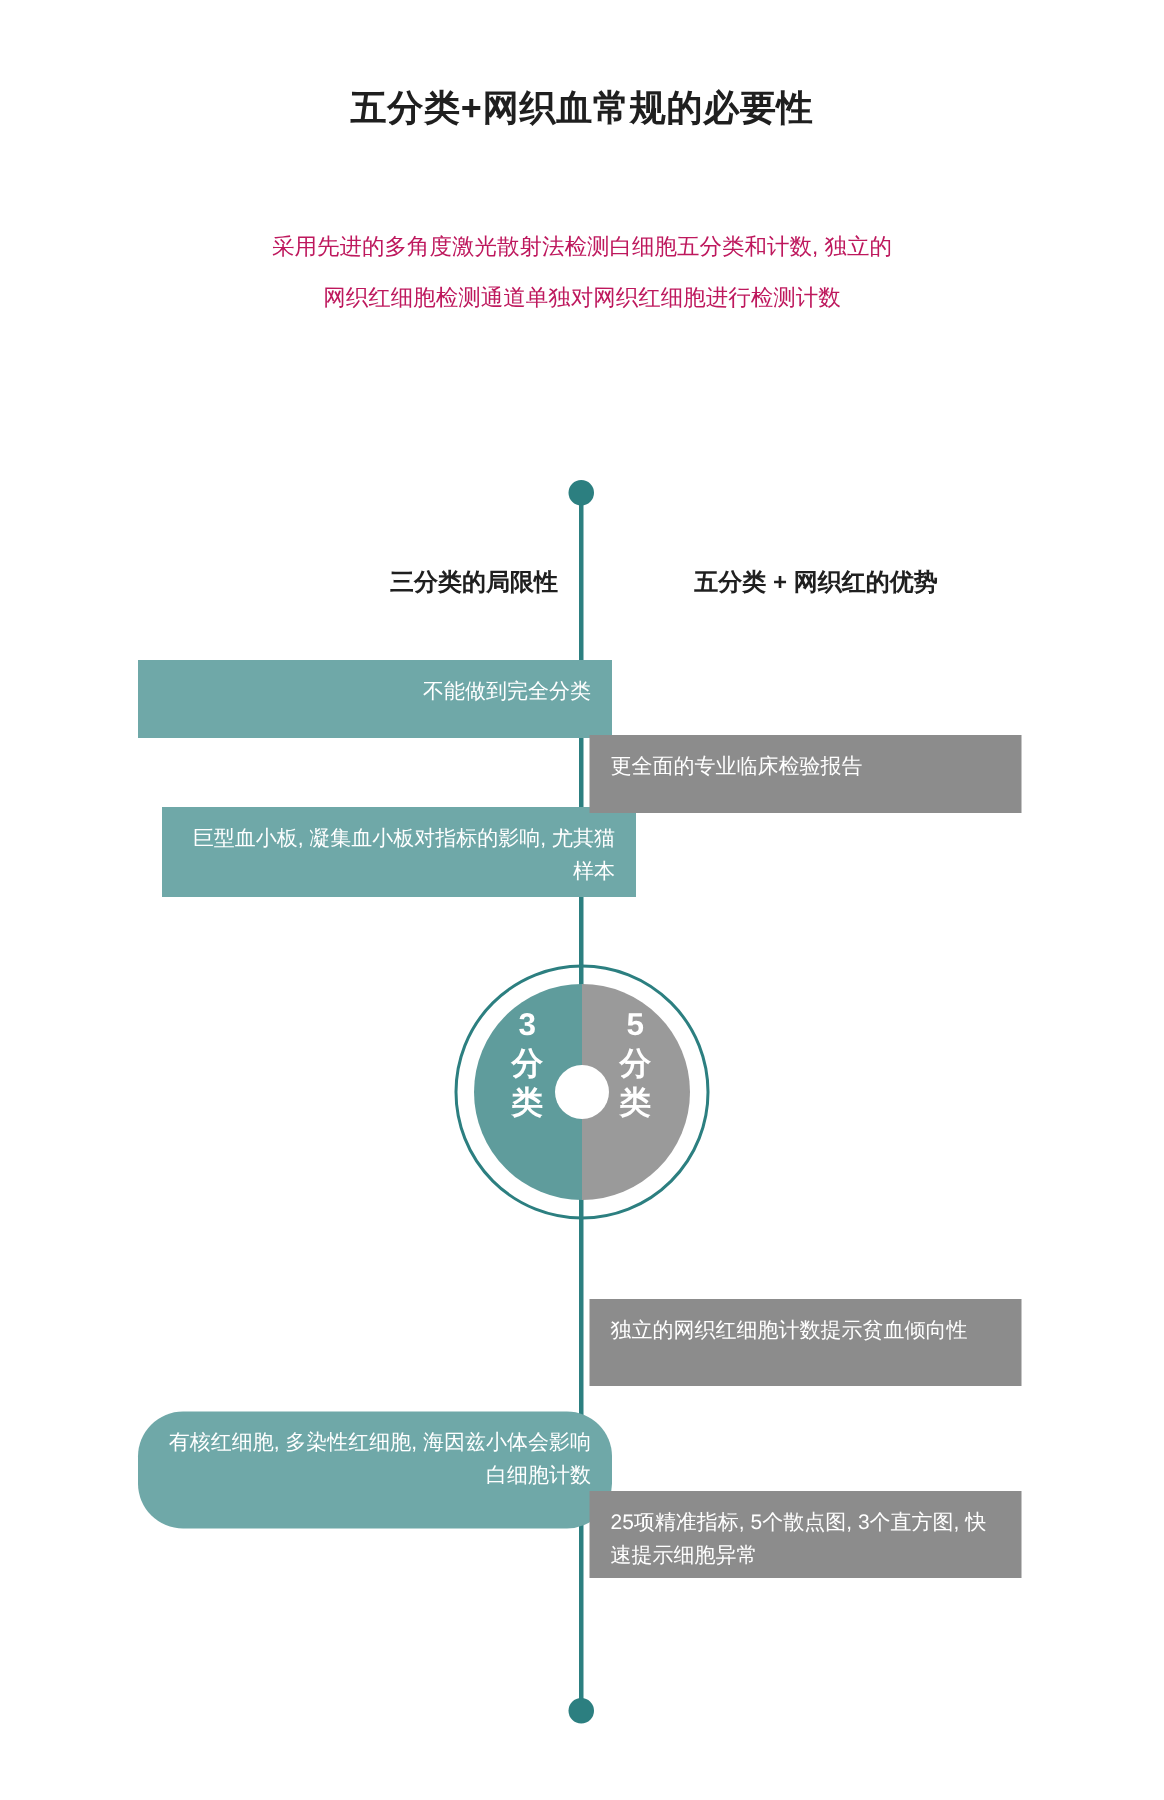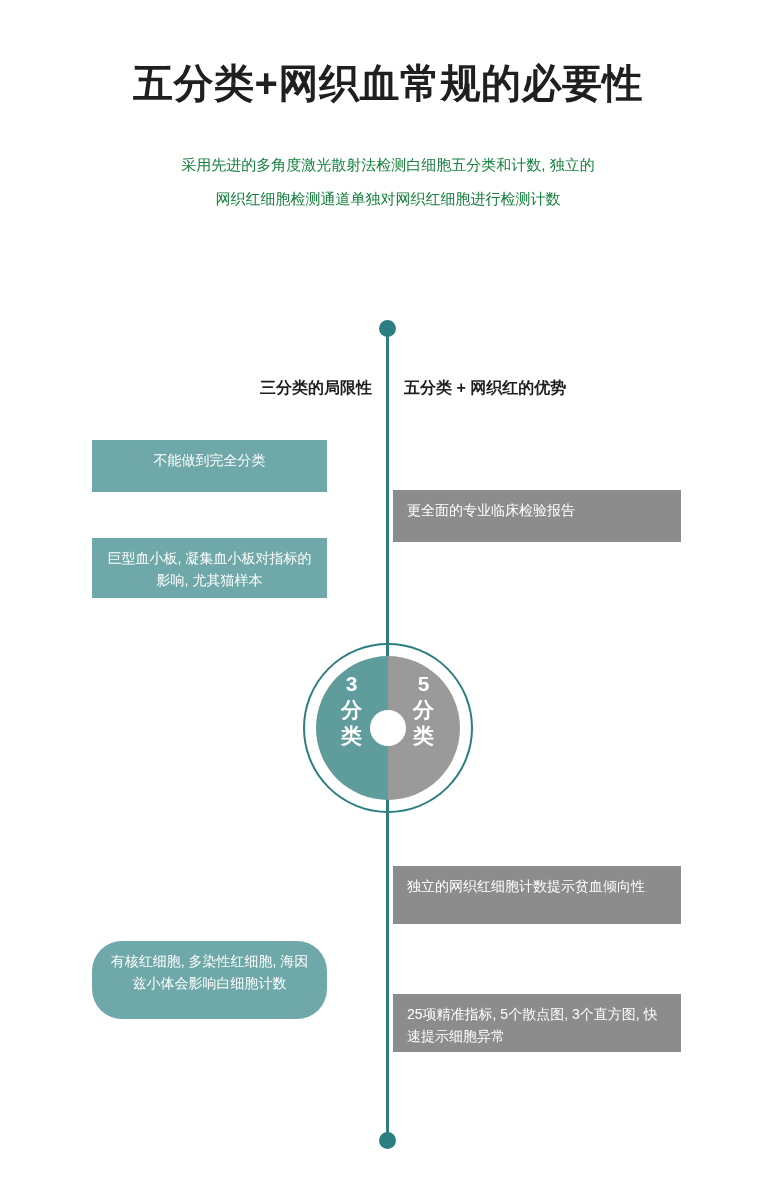--- a/index.html
+++ b/index.html
@@ -22,35 +22,35 @@
     height: 1200px;
   }
 
   
   .title {
     position: absolute;
     top: 56px;
     left: 0;
     width: 776px;
     text-align: center;
-    font-size: 40px;
+    font-size: 24px;
     font-weight: bold;
     color: #1f1f1f;
     letter-spacing: 0.5px;
   }
 
   .subtitle {
     position: absolute;
     top: 148px;
     left: 138px;
     width: 500px;
     text-align: center;
     font-size: 15px;
     line-height: 34px;
-    color: #15803d;
+    color: #be185d;
   }
 
   
   .axis-line {
     position: absolute;
     left: 386px;
     top: 328px;
     width: 3px;
     height: 818px;
     background: #2c7f80;
@@ -75,37 +75,37 @@
     color: #1f1f1f;
   }
   .col-head.left {
     left: 92px;
     width: 280px;
     text-align: right;
   }
   .col-head.right {
     left: 404px;
     width: 280px;
-    text-align: left;
+    text-align: center;
   }
 
   
   .bar {
     position: absolute;
     box-sizing: border-box;
     color: #ffffff;
     font-size: 14px;
     line-height: 22px;
     padding: 9px 14px;
   }
   .bar.left {
     left: 92px;
-    width: 235px;
+    width: 316px;
     background: #6fa8a8;
-    text-align: center;
+    text-align: right;
   }
   .bar.right {
     left: 393px;
     width: 288px;
     background: #8c8c8c;
     text-align: left;
   }
 
   
   .emblem {
@@ -177,21 +177,21 @@
   <div class="subtitle">采用先进的多角度激光散射法检测白细胞五分类和计数, 独立的<br>网织红细胞检测通道单独对网织红细胞进行检测计数</div>
 
   <div class="axis-line" style="background: rgb(44, 127, 128);"></div>
   <div class="axis-dot top" style="background: rgb(44, 127, 128);"></div>
   <div class="axis-dot bottom" style="background: rgb(44, 127, 128);"></div>
 
   <div class="col-head left">三分类的局限性</div>
   <div class="col-head right">五分类 + 网织红的优势</div>
 
   <div class="bar left" style="top: 440px; height: 52px; background: rgb(111, 168, 168);">不能做到完全分类</div>
-  <div class="bar left" style="top: 538px; height: 60px; background: rgb(111, 168, 168);">巨型血小板, 凝集血小板对指标的影响, 尤其猫样本</div>
+  <div class="bar left" style="top: 538px; height: 60px; background: rgb(111, 168, 168); margin-left: 16px;">巨型血小板, 凝集血小板对指标的影响, 尤其猫样本</div>
   <div class="bar left" style="top: 941px; height: 78px; background: rgb(111, 168, 168); border-radius: 30px;">有核红细胞, 多染性红细胞, 海因兹小体会影响白细胞计数</div>
 
   <div class="bar right" style="top: 866px; height: 58px; background: rgb(140, 140, 140);">独立的网织红细胞计数提示贫血倾向性</div>
   <div class="bar right" style="top: 490px; height: 52px; background: rgb(140, 140, 140);">更全面的专业临床检验报告</div>
   <div class="bar right" style="top: 994px; height: 58px; background: rgb(140, 140, 140);">25项精准指标, 5个散点图, 3个直方图, 快速提示细胞异常</div>
 
   <div class="emblem">
     <div class="half half-left" style="background: rgb(95, 156, 156);"></div>
     <div class="half half-right" style="background: rgb(154, 154, 154);"></div>
     <div class="ring" style="border-color: rgb(44, 127, 128);"></div>

